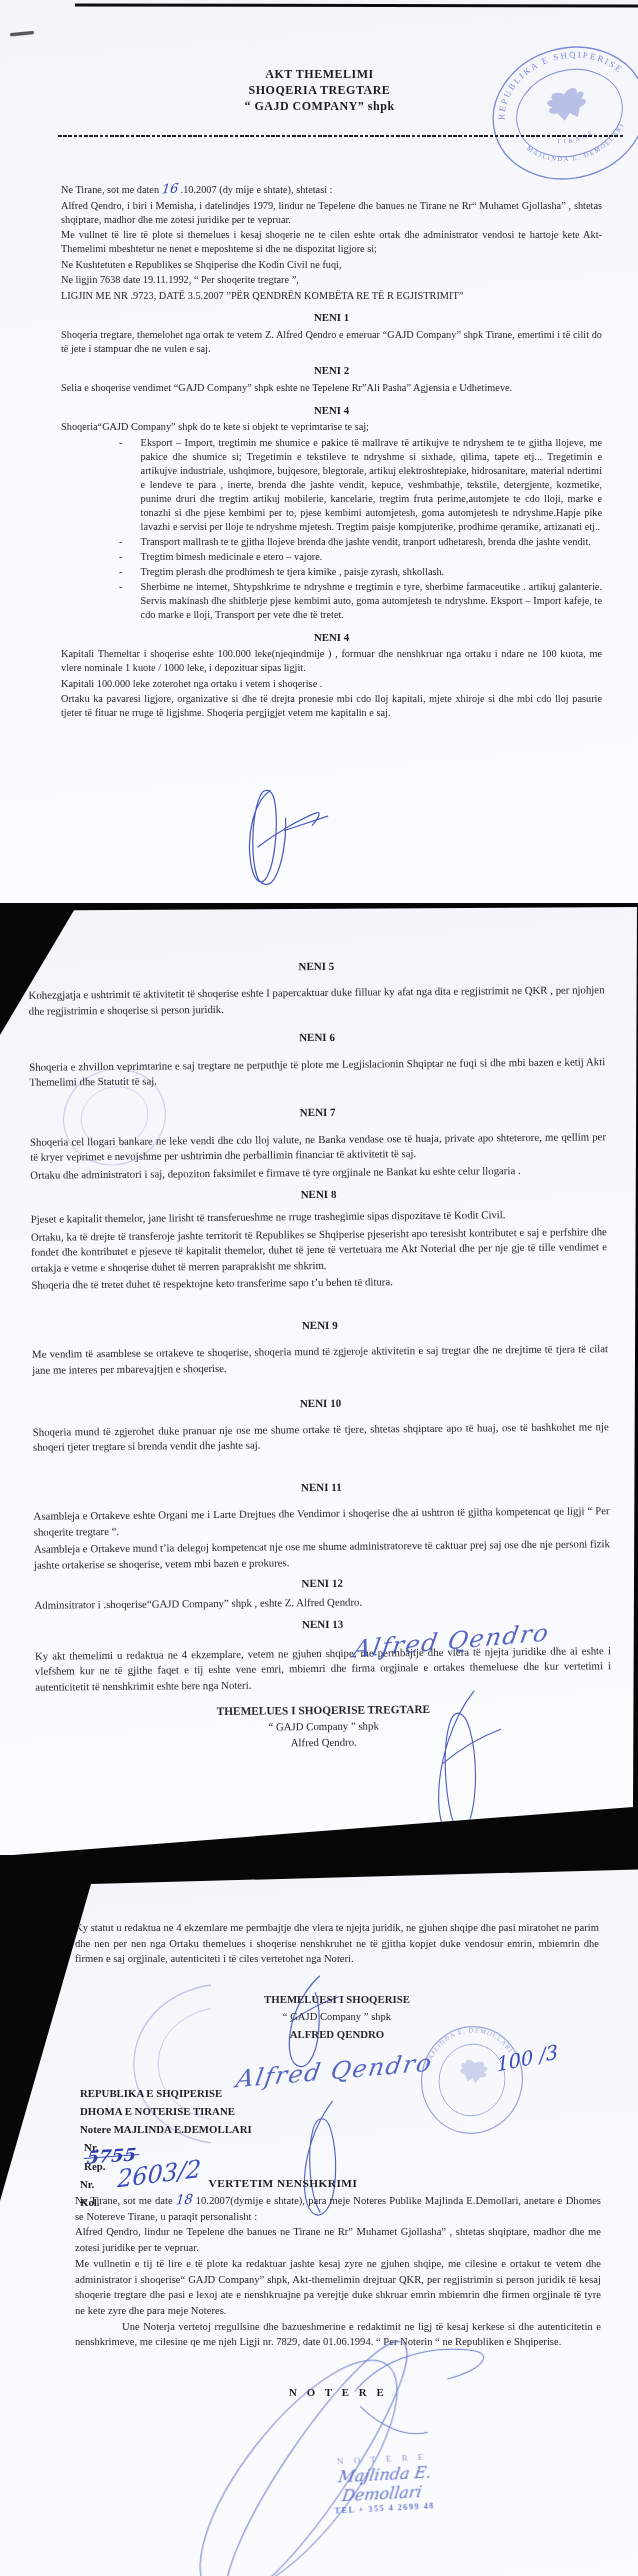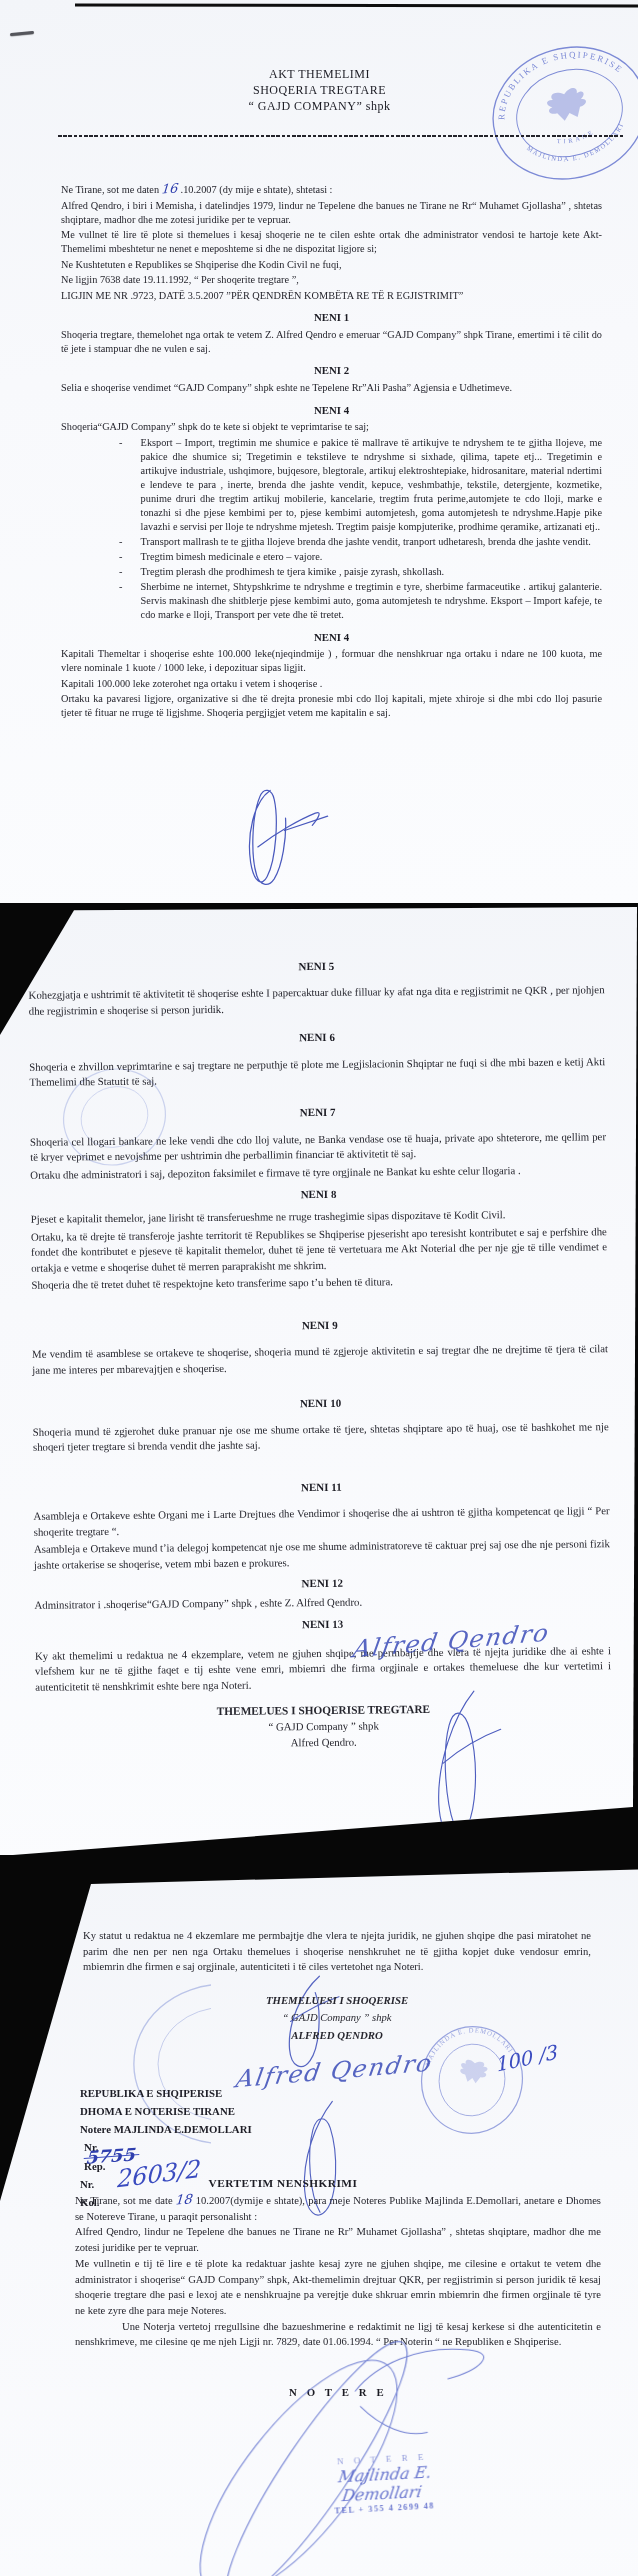--- a/index.html
+++ b/index.html
@@ -7,21 +7,21 @@
           font-family:"Liberation Serif", serif;color:#26262e;}
   .page{position:absolute;left:0;width:639px;background:linear-gradient(175deg,#f3f5f9 0%,#f8f9fc 40%,#fbfcfe 100%);}
   #page1{top:0;height:903px;}
   #page2{top:903px;height:952px;clip-path:polygon(74px 7.2px,637px 4.1px,633px 904px,0px 953px,0px 132px);}
   #page3{top:1855px;height:858px;clip-path:polygon(91px 29px,639px 14.4px,639px 858px,0px 858px,0px 346px);}
 
   .topline{position:absolute;top:3.6px;left:75px;width:564px;height:2.6px;background:#0e0e0e;transform:rotate(.12deg);}
   .staple{position:absolute;top:32px;left:10.3px;width:24px;height:3.1px;background:#55565c;border-radius:1.5px;
           transform:rotate(-6deg);box-shadow:0 0.5px 1px rgba(0,0,0,.4);}
 
-  .ttl{ text-align:center;font-weight:normal;font-size:12px;letter-spacing:0.5px;line-height:16px;color:#1c1c24;}
+  .ttl{ text-align:center;font-weight:bold;font-size:12px;letter-spacing:0.5px;line-height:16px;color:#1c1c24;}
   .p1-title{position:absolute;top:66px;left:0;width:639px;}
   .sep{position:absolute;top:135px;left:58px;width:565px;height:2.1px;
        background:repeating-linear-gradient(90deg,#23232a 0 3.6px,transparent 3.6px 5.2px);}
 
   .body1{position:absolute;top:183px;left:61px;width:541px;font-size:10.3px;line-height:14px;}
   .body1 p{margin:0 0 1.5px 0;}
   .jt{text-align:justify;}
   .h1n{ text-align:center;font-weight:bold;font-size:10.8px;margin:7.7px 0 3.6px 0;color:#1c1c24;}
   .blist{padding-left:58px;}
   .bitem{display:flex;margin:0 0 1px 0;}
@@ -34,21 +34,21 @@
 
   .body2{position:absolute;top:49px;left:32px;width:576px;font-size:10.8px;line-height:15.5px;transform:rotate(-.55deg);}
   .body2 p{margin:0 0 2.1px 0;}
   .h2n{text-align:center;font-weight:bold;font-size:11px;margin:14px 0 10.8px 0;color:#1c1c24;}
   .mtl{margin-top:27px;}
   .closing{ text-align:center;margin-top:10.3px;line-height:16px;}
   .cl-b{font-weight:bold;font-size:11.3px;}
 
   .body3{position:absolute;top:65px;left:75px;width:524px;font-size:10.6px;line-height:15.5px;}
   .h3n{text-align:center;font-weight:bold;font-size:11.3px;margin:0 0 4.1px 0;color:#1c1c24;}
-  .founder{text-align:center;margin-top:17px;line-height:17.5px;font-style:italic;}
+  .founder{text-align:center;margin-top:24px;line-height:17.5px;}
   .fo-b{font-weight:bold;font-size:10.8px;}
 
   .office{position:absolute;top:229px;left:80px;width:247px;font-weight:bold;font-size:10.8px;line-height:18px;color:#1d1d26;}
   .nrline{display:flex;align-items:baseline;flex-direction:column;}
   .nr-gap{display:inline-block;width:62px;}
   .vert-title{position:absolute;top:322px;left:0;width:566px;text-align:center;font-weight:bold;
               font-size:11.3px;letter-spacing:0.5px;color:#1c1c24;}
   .vbody{position:absolute;top:338px;left:75px;width:526px;font-size:10.6px;line-height:15.7px;}
   .vbody p{margin:0;}
   .indent{text-indent:47px;}
@@ -231,21 +231,21 @@
     <div class="hand-big" style="left:496px;top:192px;font-size:19.6px;transform:rotate(-12deg) skewX(-8deg);">100 /3</div>
 
     <svg class="sig-abs" style="left:270px;top:117px;" width="72" height="103" viewBox="0 0 140 200">
       <g fill="none" stroke="#3b4cb8" stroke-width="2.4" stroke-linecap="round" opacity=".85">
         <path d="M96,8 C60,40 34,100 38,150 C41,184 62,194 78,172 C98,144 100,72 88,40"></path>
         <path d="M40,96 C72,74 110,56 134,48"></path>
       </g>
     </svg>
 
     <div class="body3">
-      <p class="jt" style="margin:8px;">Ky statut u redaktua ne 4 ekzemlare me permbajtje dhe vlera te njejta juridik, ne gjuhen shqipe dhe pasi miratohet ne parim dhe nen per nen nga  Ortaku  themelues i shoqerise nenshkruhet ne të gjitha kopjet duke vendosur emrin, mbiemrin dhe firmen e saj orgjinale, autenticiteti i të ciles vertetohet nga Noteri.</p>
+      <p class="jt" style="margin:0;">Ky statut u redaktua ne 4 ekzemlare me permbajtje dhe vlera te njejta juridik, ne gjuhen shqipe dhe pasi miratohet ne parim dhe nen per nen nga  Ortaku  themelues i shoqerise nenshkruhet ne të gjitha kopjet duke vendosur emrin, mbiemrin dhe firmen e saj orgjinale, autenticiteti i të ciles vertetohet nga Noteri.</p>
       <div class="founder">
         <div class="fo-b">THEMELUESI I  SHOQERISE</div>
         <div>“  GAJD Company ” shpk</div>
         <div class="fo-b">ALFRED QENDRO</div>
       </div>
     </div>
 
     <div class="sig-abs" style="left:238px;top:202px;">
       <div class="script-sig">Alfred Qendro</div>
     </div>

